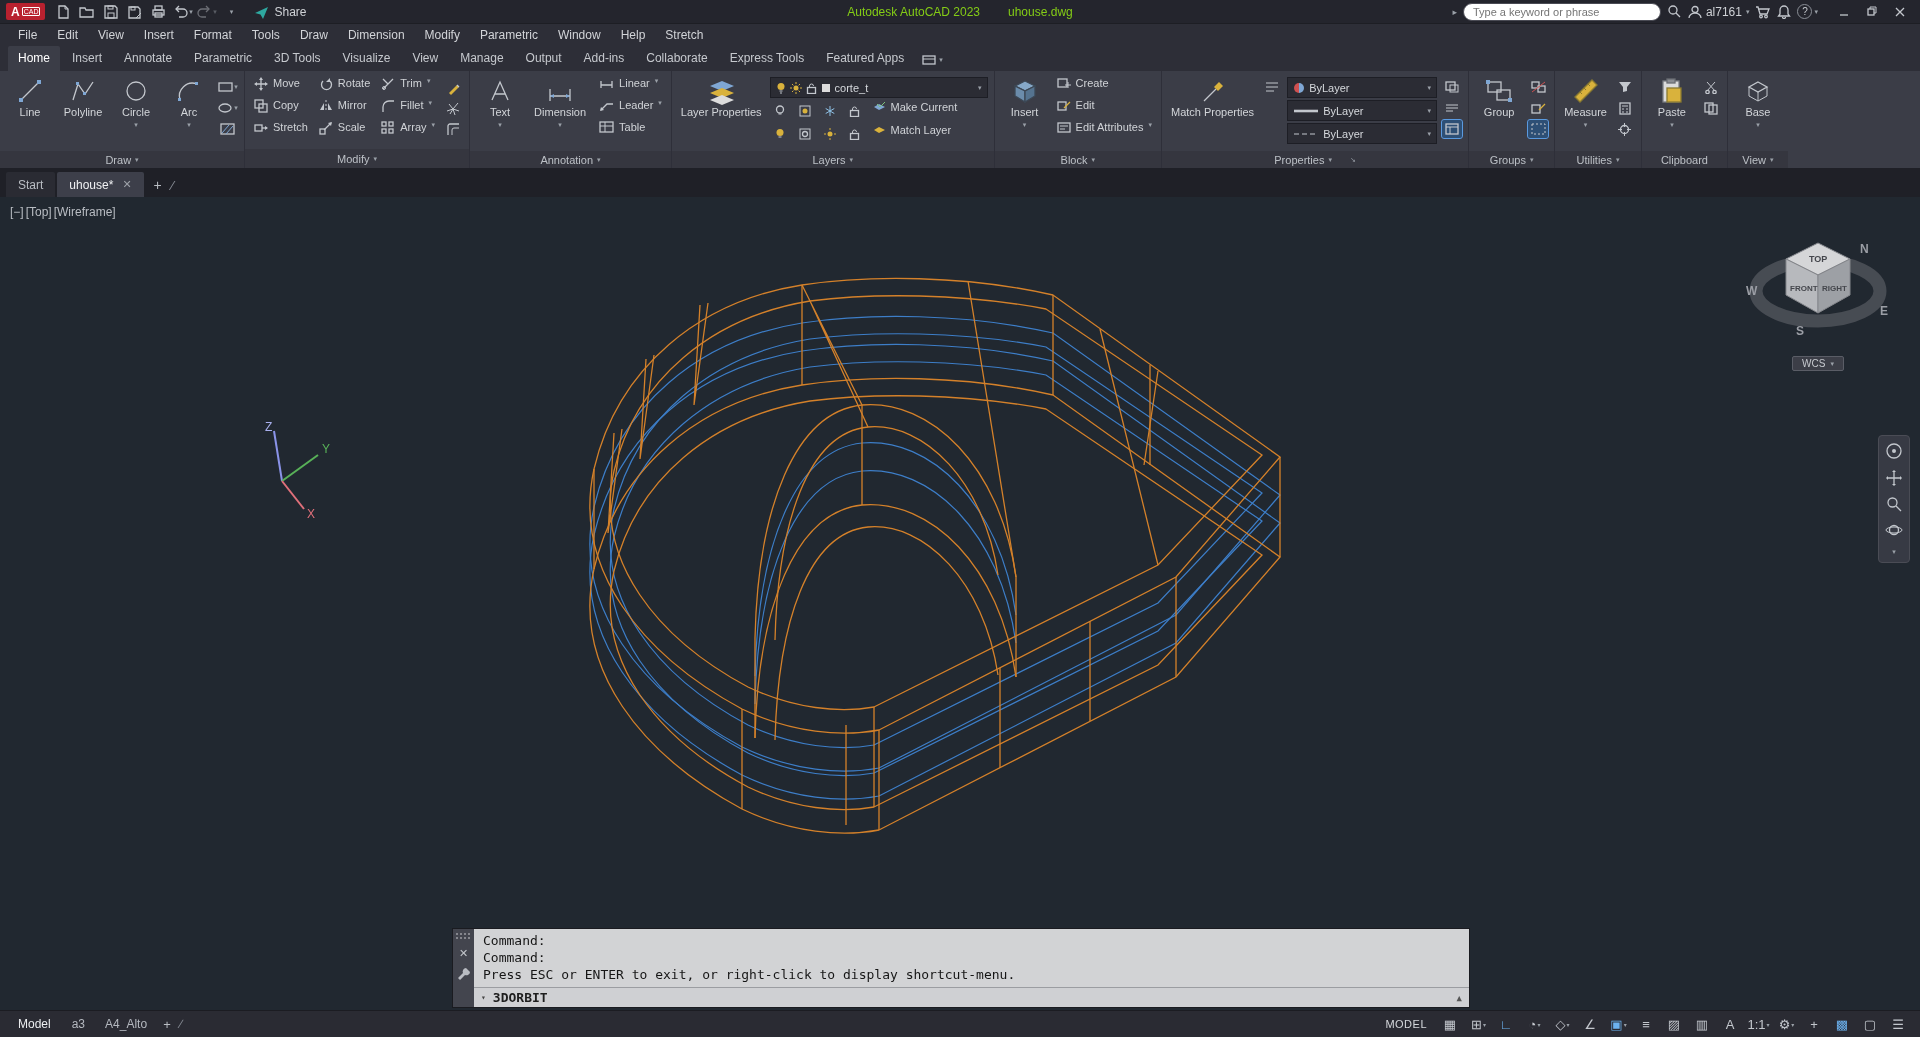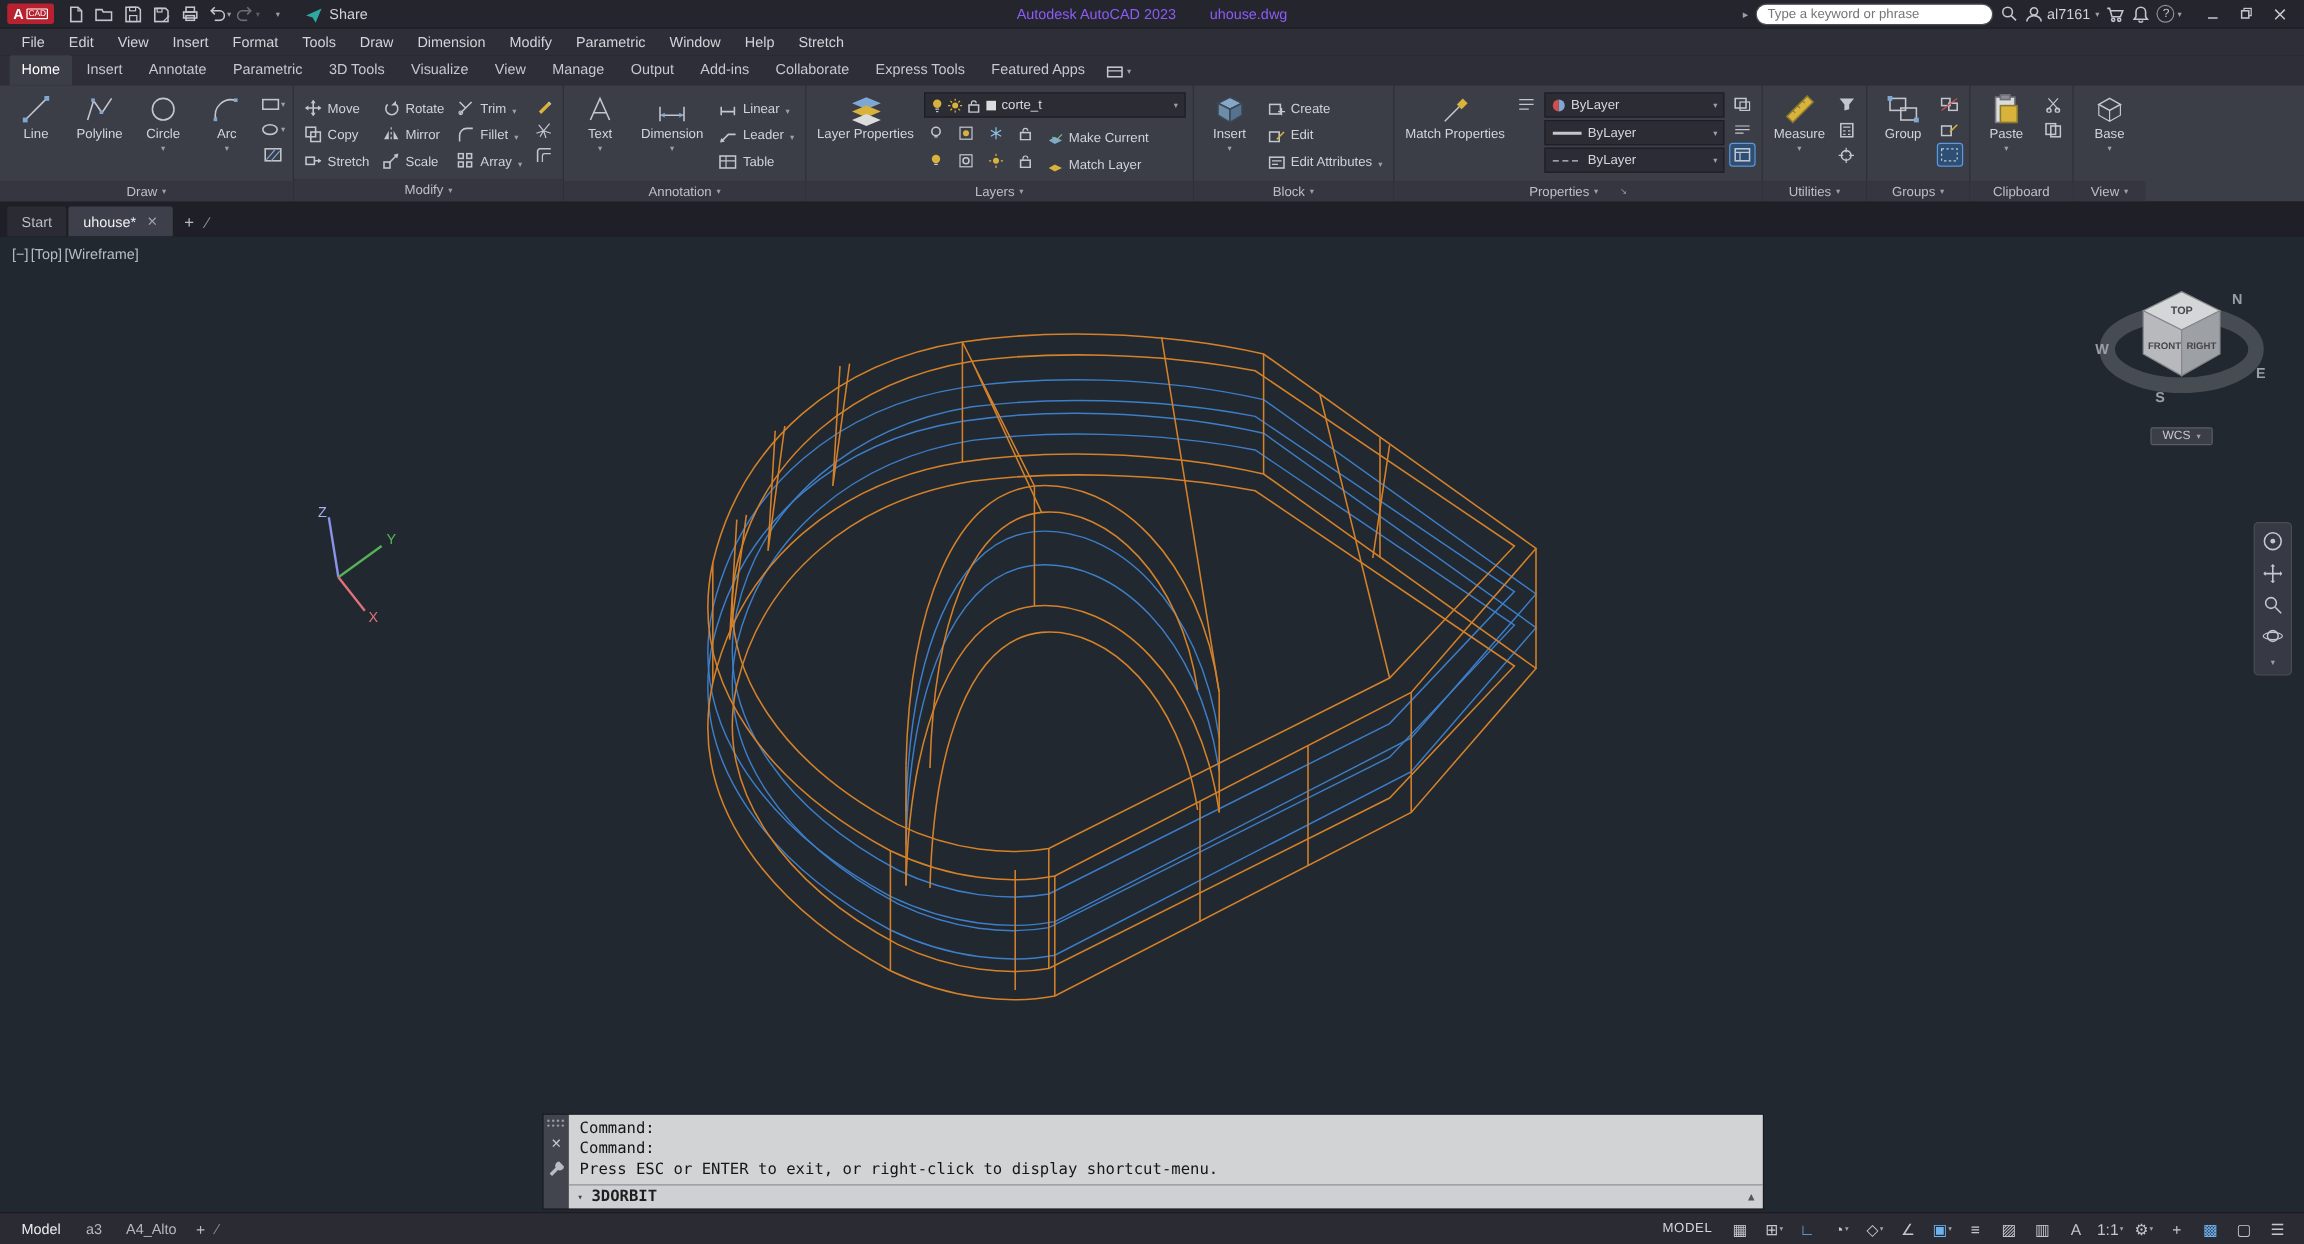--- a/index.html
+++ b/index.html
@@ -17,21 +17,21 @@
   .ic .thin{stroke-width:1}
 
   
   .titlebar{height:23px;background:#24252d;display:flex;align-items:center;padding:0 6px;gap:3px;position:relative;flex:none}
   .logo{display:flex;align-items:center;background:#b8212f;border-radius:2px;height:17px;padding:0 5px;gap:2px;margin-right:4px}
   .logo .la{color:#fff;font-weight:bold;font-size:12px}
   .logo .lc{color:#fff;font-size:7px;border:1px solid #fff;padding:0 1px;border-radius:1px}
   .qbtn{width:21px;height:19px;display:flex;align-items:center;justify-content:center;border-radius:2px}
   .qbtn .dd{font-size:7px;color:#9aa0a8;margin-left:1px}
   .share{display:flex;align-items:flex-start;gap:5px;color:#d0d3d7;margin-left:10px}
-  .tb-title{position:absolute;left:50%;transform:translateX(-50%);display:flex;gap:28px;color:#8b5cf6;pointer-events:none}
+  .tb-title{position:absolute;left:50%;transform:translateX(-50%);display:flex;gap:28px;color:#84cc16;pointer-events:none}
   .tb-right{margin-left:auto;display:flex;align-items:center;gap:6px}
   .search-pill{width:178px;height:16px;background:#ffffff;border:1px solid #4a4b54;border-radius:9px;
                color:#8b8e96;font-size:11px;padding:0 9px;outline:none;font-family:"Liberation Sans",sans-serif}
   .user{display:flex;align-items:center;gap:4px;color:#cfd2d6}
   .win-ctrl{display:flex;margin-left:6px}
   .win-ctrl span{width:28px;height:23px;display:flex;align-items:center;justify-content:center}
 
   
   .menubar{height:22px;background:#2d2e37;display:flex;align-items:center;padding-left:8px;flex:none;border-top:1px solid #1d1e24}
   .menu-item{padding:3px 10px;color:#d2d4d8;cursor:default}
@@ -44,21 +44,21 @@
 
   
   .ribbon{height:97px;background:#3b3d47;display:flex;align-items:stretch;flex:none}
   .panel{display:flex;flex-direction:column;border-right:1px solid #2e2f39}
   .panel-content{height:77px;display:flex;padding:3px 6px;gap:5px;align-items:flex-start}
   .panel-footer{height:20px;display:flex;align-items:center;justify-content:center;gap:4px;font-size:11px;color:#bcc0c6;background:#35363f}
   .panel-footer .dd,.dd{font-size:7px;color:#9aa0a8}
   .bigbtn{min-width:42px;height:71px;display:flex;flex-direction:column;align-items:center;gap:1px;padding:3px 3px 0;
           border-radius:2px;color:#d2d5d9;font-size:11px;text-align:center;line-height:12px}
   .scol{display:flex;flex-direction:column;justify-content:flex-start;gap:2px;padding-top:3px}
-  .sbtn{display:flex;align-items:flex-end;gap:5px;height:20px;font-size:11px;color:#d0d3d7;padding:0 3px;border-radius:2px}
+  .sbtn{display:flex;align-items:flex-start;gap:5px;height:20px;font-size:11px;color:#d0d3d7;padding:0 3px;border-radius:2px}
   .icol{display:flex;flex-direction:column;gap:3px;padding-top:4px}
   .ibtn{width:20px;height:18px;display:flex;align-items:center;justify-content:center;border-radius:2px}
   .ibtn.hl{background:#2d4f75;outline:1px solid #5a9ae0}
   .combo{height:19px;background:#2b2c34;border:1px solid #1d1e25;display:flex;align-items:center;gap:4px;padding:0 5px;font-size:11px;color:#d5d8dc}
   .combo .cdd{margin-left:auto;color:#9aa0a8;font-size:7px}
   .lrow{display:flex;align-items:center;gap:5px}
   .layers-right{display:flex;flex-direction:column;gap:3px;padding-top:3px}
   .props-combos{display:flex;flex-direction:column;gap:2px;padding-top:3px;width:150px}
 
   
@@ -689,56 +689,20 @@
           <span>Properties</span>
           <span class="dd">▾</span>
           <span class="dd" style="margin-left:14px">↘</span>
         </div>
     </div>
 
     <div class="panel">
       <div class="panel-content">
         <div class="bigbtn">
           <svg class="ic" width="28" height="28">
-              <path d="M3 20L20 3l5 5L8 25z" class="sfy" style="stroke:#8a7a30"></path>
-              <path d="M8 15l2 2M12 11l2 2M16 7l2 2" class="thin" style="stroke:#8a7a30"></path>
-            </svg>
-          <span>Measure</span>
-            <span class="dd">▾</span>
-        </div>
-        <div class="icol">
-          <span class="ibtn">
-              <svg class="ic" width="14" height="12">
-                <path d="M1 1h12L9 6v4l-4 1V6z" class="sf"></path>
-              </svg>
-            </span>
-          <span class="ibtn">
-              <svg class="ic" width="12" height="13">
-                <rect x="1" y="1" width="10" height="11"></rect>
-                <path d="M3 4h6M3 7h2M3 10h2M7 7h2M7 10h2" class="thin"></path>
-              </svg>
-            </span>
-          <span class="ibtn">
-              <svg class="ic" width="13" height="13">
-                <circle cx="6.5" cy="6.5" r="4"></circle>
-                <path d="M6.5 0v4M6.5 9v4M0 6.5h4M9 6.5h4" class="thin"></path>
-              </svg>
-            </span>
-        </div>
-      </div>
-      <div class="panel-footer">
-          <span>Utilities</span>
-          <span class="dd">▾</span>
-        </div>
-    </div>
-
-    <div class="panel">
-      <div class="panel-content">
-        <div class="bigbtn">
-          <svg class="ic" width="28" height="28">
               <rect x="3" y="5" width="13" height="10"></rect>
               <rect x="12" y="13" width="13" height="10"></rect>
               <rect x="1" y="3" width="4" height="4" class="sfb"></rect>
               <rect x="23" y="21" width="4" height="4" class="sfb"></rect>
             </svg>
           <span>Group</span>
         </div>
         <div class="icol">
           <span class="ibtn">
               <svg class="ic" width="15" height="12">
@@ -755,20 +719,56 @@
             </span>
           <span class="ibtn hl">
               <svg class="ic" width="15" height="12">
                 <rect x="1" y="1" width="13" height="10" class="thin" stroke-dasharray="2 2"></rect>
               </svg>
             </span>
         </div>
       </div>
       <div class="panel-footer">
           <span>Groups</span>
+          <span class="dd">▾</span>
+        </div>
+    </div>
+
+    <div class="panel">
+      <div class="panel-content">
+        <div class="bigbtn">
+          <svg class="ic" width="28" height="28">
+              <path d="M3 20L20 3l5 5L8 25z" class="sfy" style="stroke:#8a7a30"></path>
+              <path d="M8 15l2 2M12 11l2 2M16 7l2 2" class="thin" style="stroke:#8a7a30"></path>
+            </svg>
+          <span>Measure</span>
+            <span class="dd">▾</span>
+        </div>
+        <div class="icol">
+          <span class="ibtn">
+              <svg class="ic" width="14" height="12">
+                <path d="M1 1h12L9 6v4l-4 1V6z" class="sf"></path>
+              </svg>
+            </span>
+          <span class="ibtn">
+              <svg class="ic" width="12" height="13">
+                <rect x="1" y="1" width="10" height="11"></rect>
+                <path d="M3 4h6M3 7h2M3 10h2M7 7h2M7 10h2" class="thin"></path>
+              </svg>
+            </span>
+          <span class="ibtn">
+              <svg class="ic" width="13" height="13">
+                <circle cx="6.5" cy="6.5" r="4"></circle>
+                <path d="M6.5 0v4M6.5 9v4M0 6.5h4M9 6.5h4" class="thin"></path>
+              </svg>
+            </span>
+        </div>
+      </div>
+      <div class="panel-footer">
+          <span>Utilities</span>
           <span class="dd">▾</span>
         </div>
     </div>
 
     <div class="panel">
       <div class="panel-content">
         <div class="bigbtn">
           <svg class="ic" width="28" height="28">
               <rect x="5" y="4" width="16" height="21" class="sfg" style="stroke:#7b7e84"></rect>
               <rect x="9" y="2" width="8" height="4" style="fill:#8a8d93;stroke:#6a6d73"></rect>

